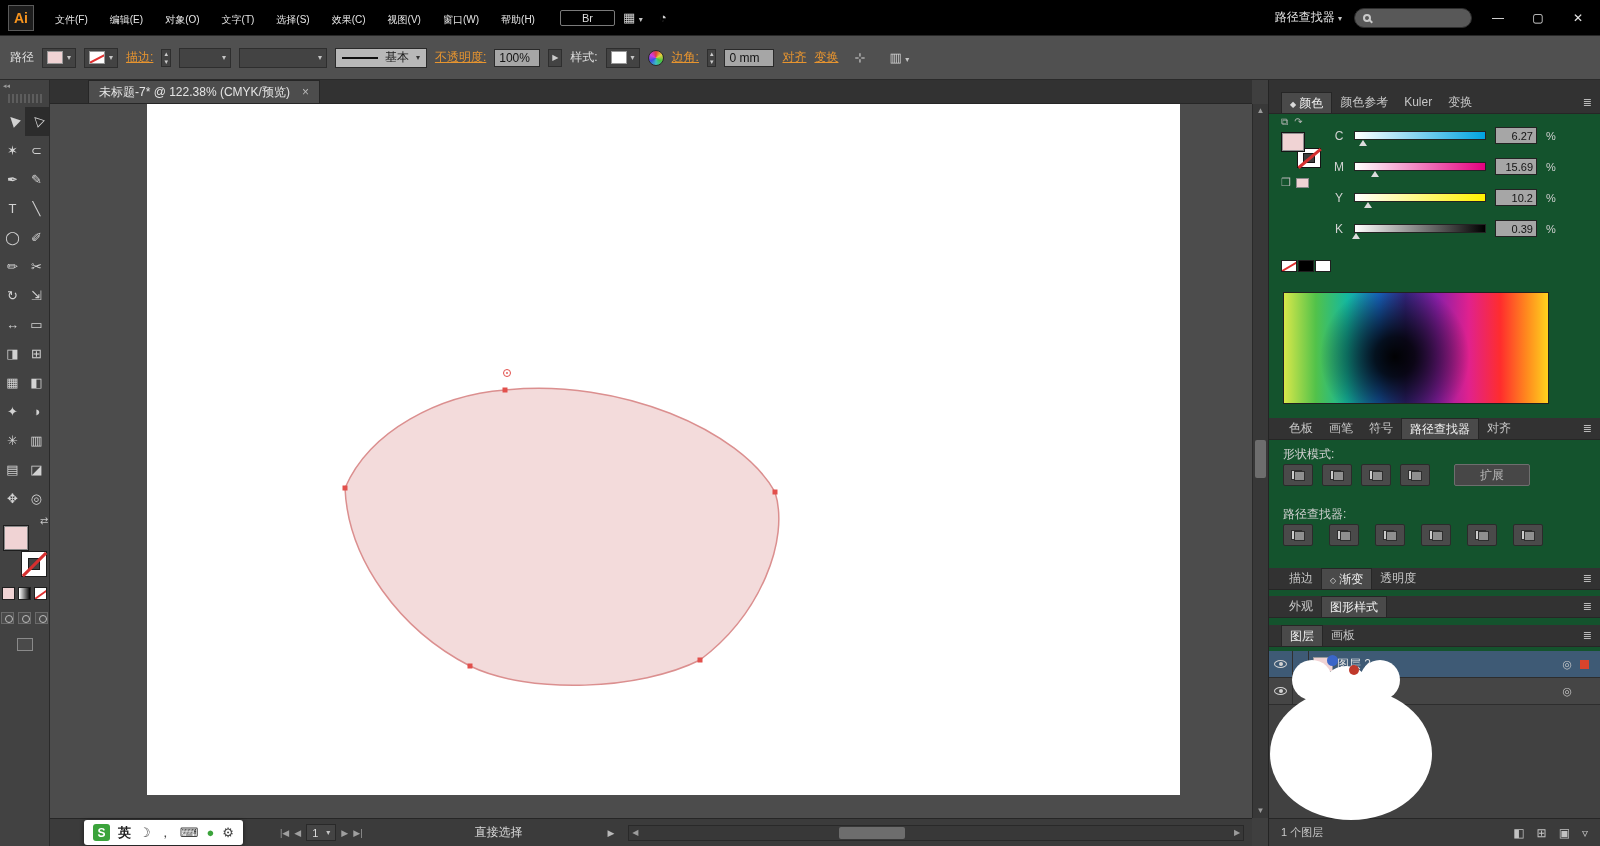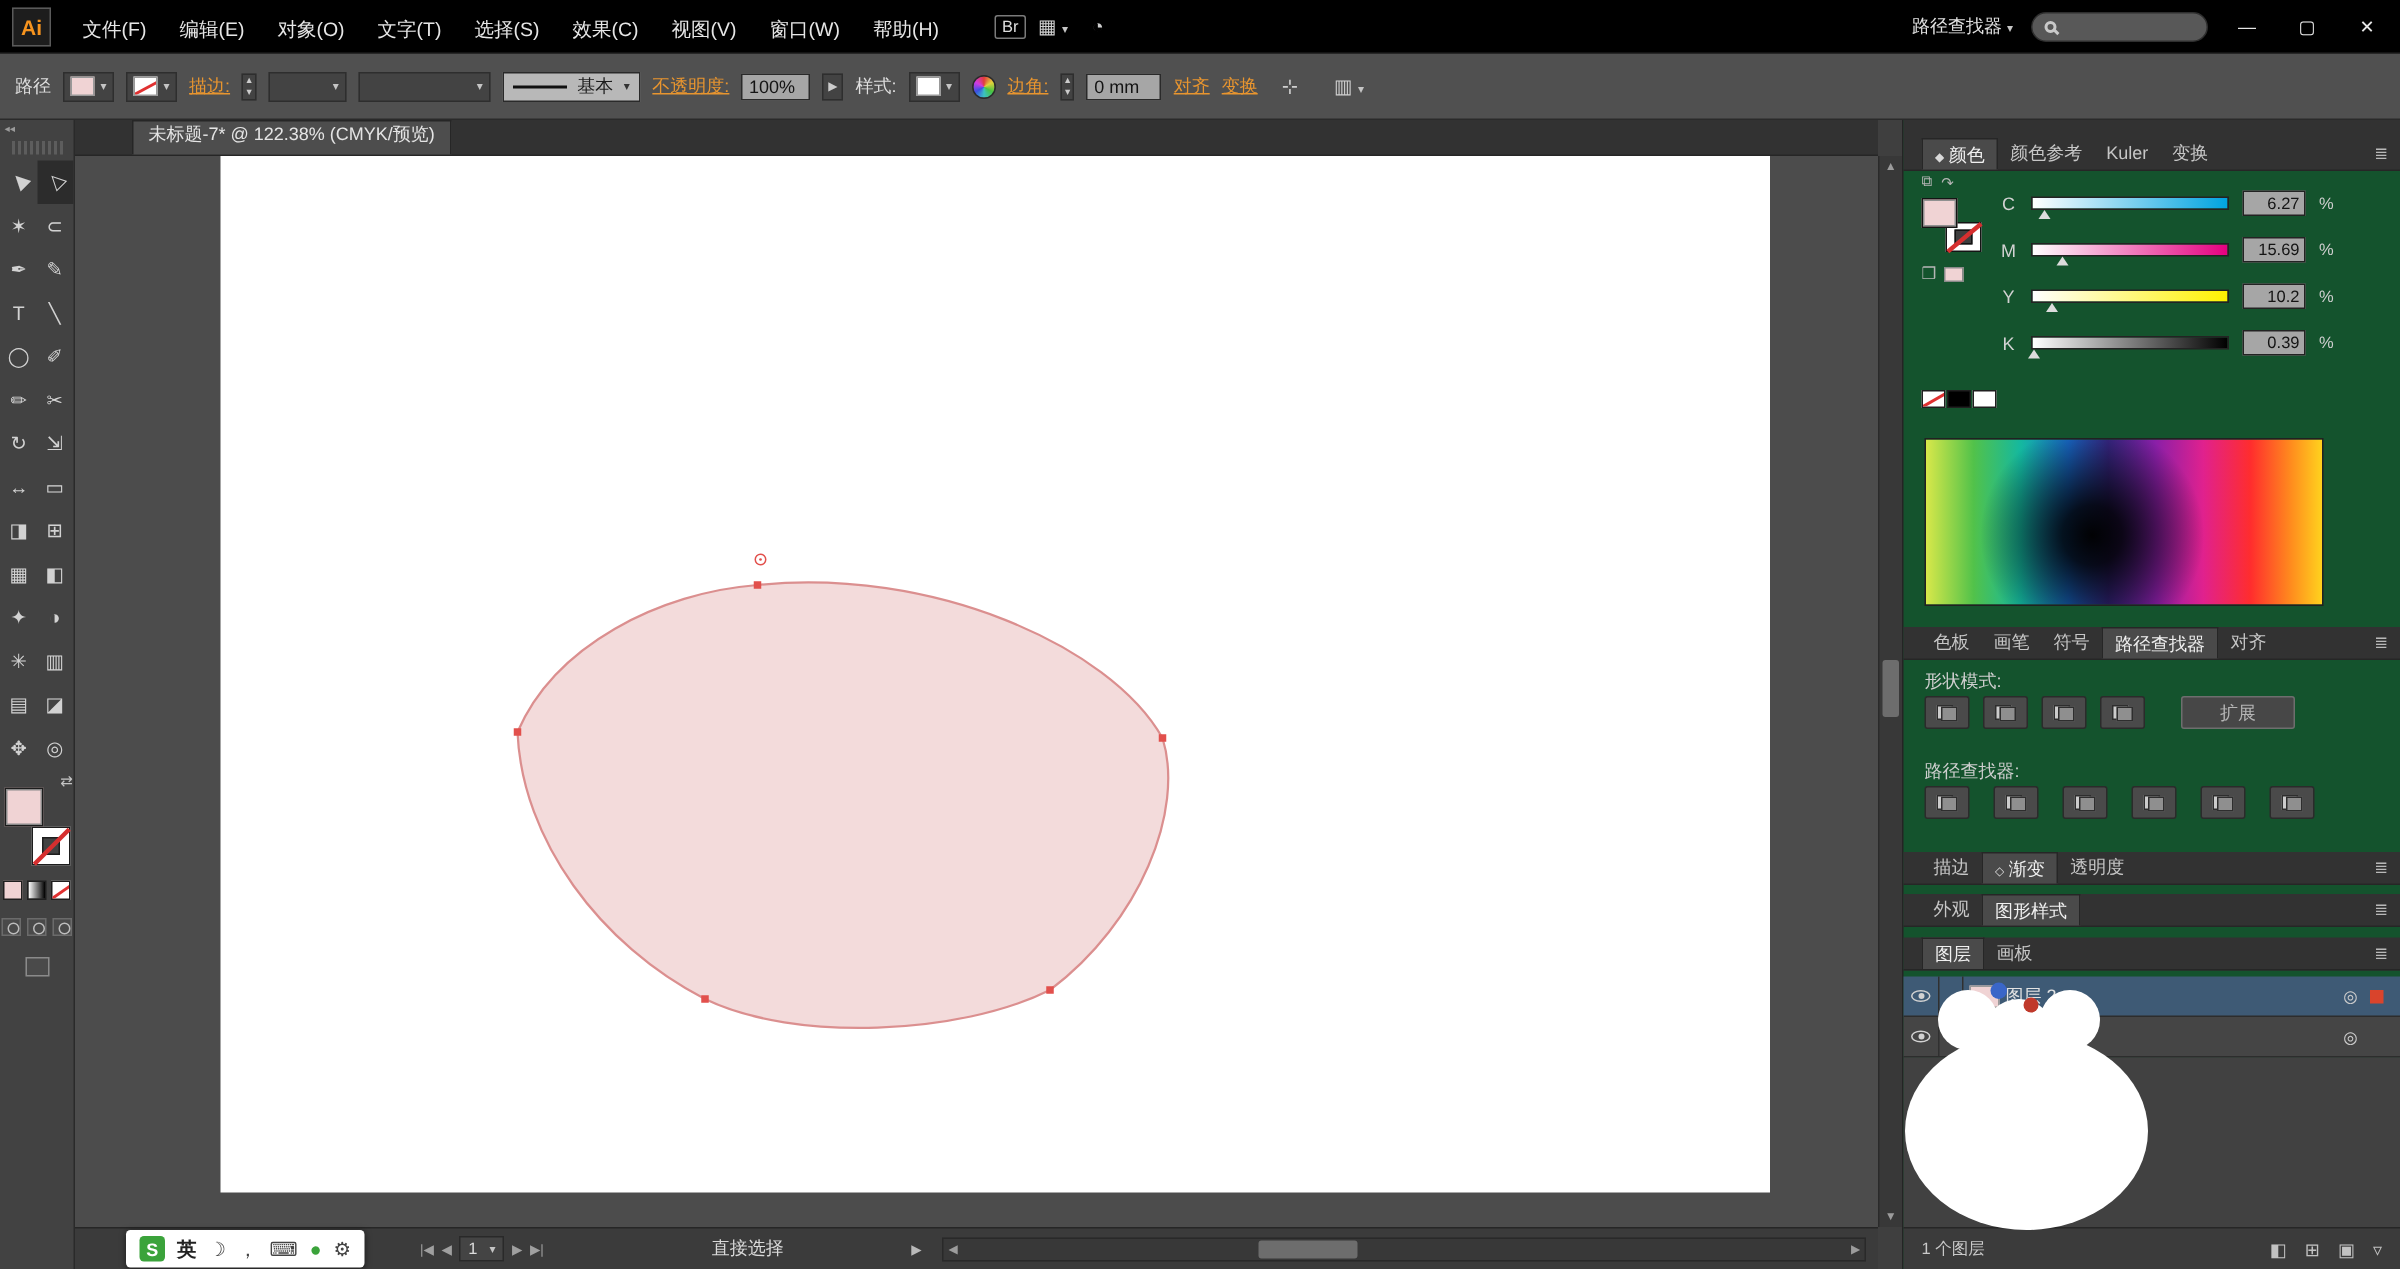--- a/index.html
+++ b/index.html
@@ -3,22 +3,22 @@
 <meta charset="utf-8">
 <style>
   * { margin:0; padding:0; box-sizing:border-box; }
   body { font-family:"Liberation Sans", sans-serif; background:#2b2b2b; }
   #app { position:relative; width:1600px; height:846px; background:#3f3f3f; overflow:hidden; color:#d9d9d9; font-size:12px; }
 
   
   .menubar { position:absolute; left:0; top:0; right:0; height:36px; background:#000000; border-bottom:1px solid #272727; display:flex; align-items:center; padding:0 8px; }
   .ai-logo { width:26px; height:26px; background:#1d1d1d; color:#f7941e; font-weight:bold; font-size:14px; display:flex; align-items:center; justify-content:center; border:1px solid #5a5a5a; margin-right:10px; }
   .menu-items { display:flex; align-items:center; }
-  .menu-item { padding:0 11px; font-size:13px; color:#e6e6e6; height:32px; line-height:36px; cursor:default; }
-  .br-badge { border:1px solid #7a7a7a; padding:1px 4px; font-size:11px; color:#ddd; border-radius:2px; margin-left:26px; }
+  .menu-item { padding:0 11px; font-size:10px; color:#e6e6e6; height:32px; line-height:36px; cursor:default; }
+  .br-badge { border:1px solid #7a7a7a; padding:1px 21px; font-size:11px; color:#ddd; border-radius:2px; margin-left:14px; }
   .mb-icon { color:#cfcfcf; font-size:13px; padding:0 8px; }
   .caret { font-size:8px; color:#c5c5c5; }
   .mb-right { margin-left:auto; display:flex; align-items:center; gap:12px; }
   .workspace { font-size:12px; color:#e2e2e2; }
   .search-box { width:118px; height:20px; background:#585858; border:1px solid #2e2e2e; border-radius:10px; display:flex; align-items:center; padding:0 8px; }
   .mag { width:8px; height:8px; border:2px solid #c9c9c9; border-radius:50%; position:relative; }
   .mag::after { content:''; position:absolute; width:5px; height:2px; background:#c9c9c9; transform:rotate(45deg); right:-4px; bottom:-2px; }
   .win-btn { width:28px; text-align:center; color:#e6e6e6; font-size:12px; }
 
   
@@ -31,21 +31,21 @@
   .stepper { display:flex; flex-direction:column; background:#434343; border:1px solid #2e2e2e; }
   .stepper span { font-size:7px; line-height:8px; padding:0 2px; color:#ccc; }
   .input-box { background:#a6a6a6; color:#141414; border:1px solid #2a2a2a; height:18px; display:flex; align-items:center; padding:0 4px; min-width:40px; }
   .stroke-style { background:#b8b8b8; color:#1c1c1c; height:20px; display:flex; align-items:center; gap:7px; padding:0 6px; border:1px solid #2a2a2a; }
   .line-sample { width:36px; height:2px; background:#101010; }
   .flyout-btn { background:#434343; border:1px solid #2e2e2e; height:18px; width:14px; display:flex; align-items:center; justify-content:center; font-size:8px; color:#ccc; }
   .recolor { width:16px; height:16px; border-radius:50%; background:conic-gradient(#e23b3b,#e2d23b,#47c242,#3bc2c2,#3b51e2,#d23be2,#e23b3b); border:1px solid #2a2a2a; }
 
   
   .tabstrip { position:absolute; left:50px; top:80px; width:1202px; height:24px; background:#323232; border-bottom:1px solid #262626; display:flex; align-items:flex-end; }
-  .doc-tab { margin-left:38px; height:23px; background:#4d4d4d; border:1px solid #262626; border-bottom:none; display:flex; align-items:center; gap:12px; padding:0 10px; font-size:12px; color:#e4e4e4;flex-direction:column; }
+  .doc-tab { margin-left:38px; height:23px; background:#4d4d4d; border:1px solid #262626; border-bottom:none; display:flex; align-items:center; gap:12px; padding:0 10px; font-size:12px; color:#e4e4e4; }
   .doc-close { color:#b9b9b9; }
 
   
   .toolbar { position:absolute; left:0; top:80px; width:50px; bottom:0; background:#424242; border-right:1px solid #2a2a2a; display:flex; flex-direction:column; align-items:center; }
   .tb-collapse { align-self:flex-start; font-size:7px; color:#9a9a9a; padding:2px 3px; }
   .tb-grip { width:34px; height:9px; margin:2px 0 4px; background:repeating-linear-gradient(90deg,#5d5d5d 0 2px,transparent 2px 4px); }
   .tools-grid { display:grid; grid-template-columns:24px 24px; }
   .tool { height:29px; display:flex; align-items:center; justify-content:center; font-size:13px; color:#d2d2d2; }
   .tool.active { background:#2c2c2c; }
   .tool span { display:inline-block; }

